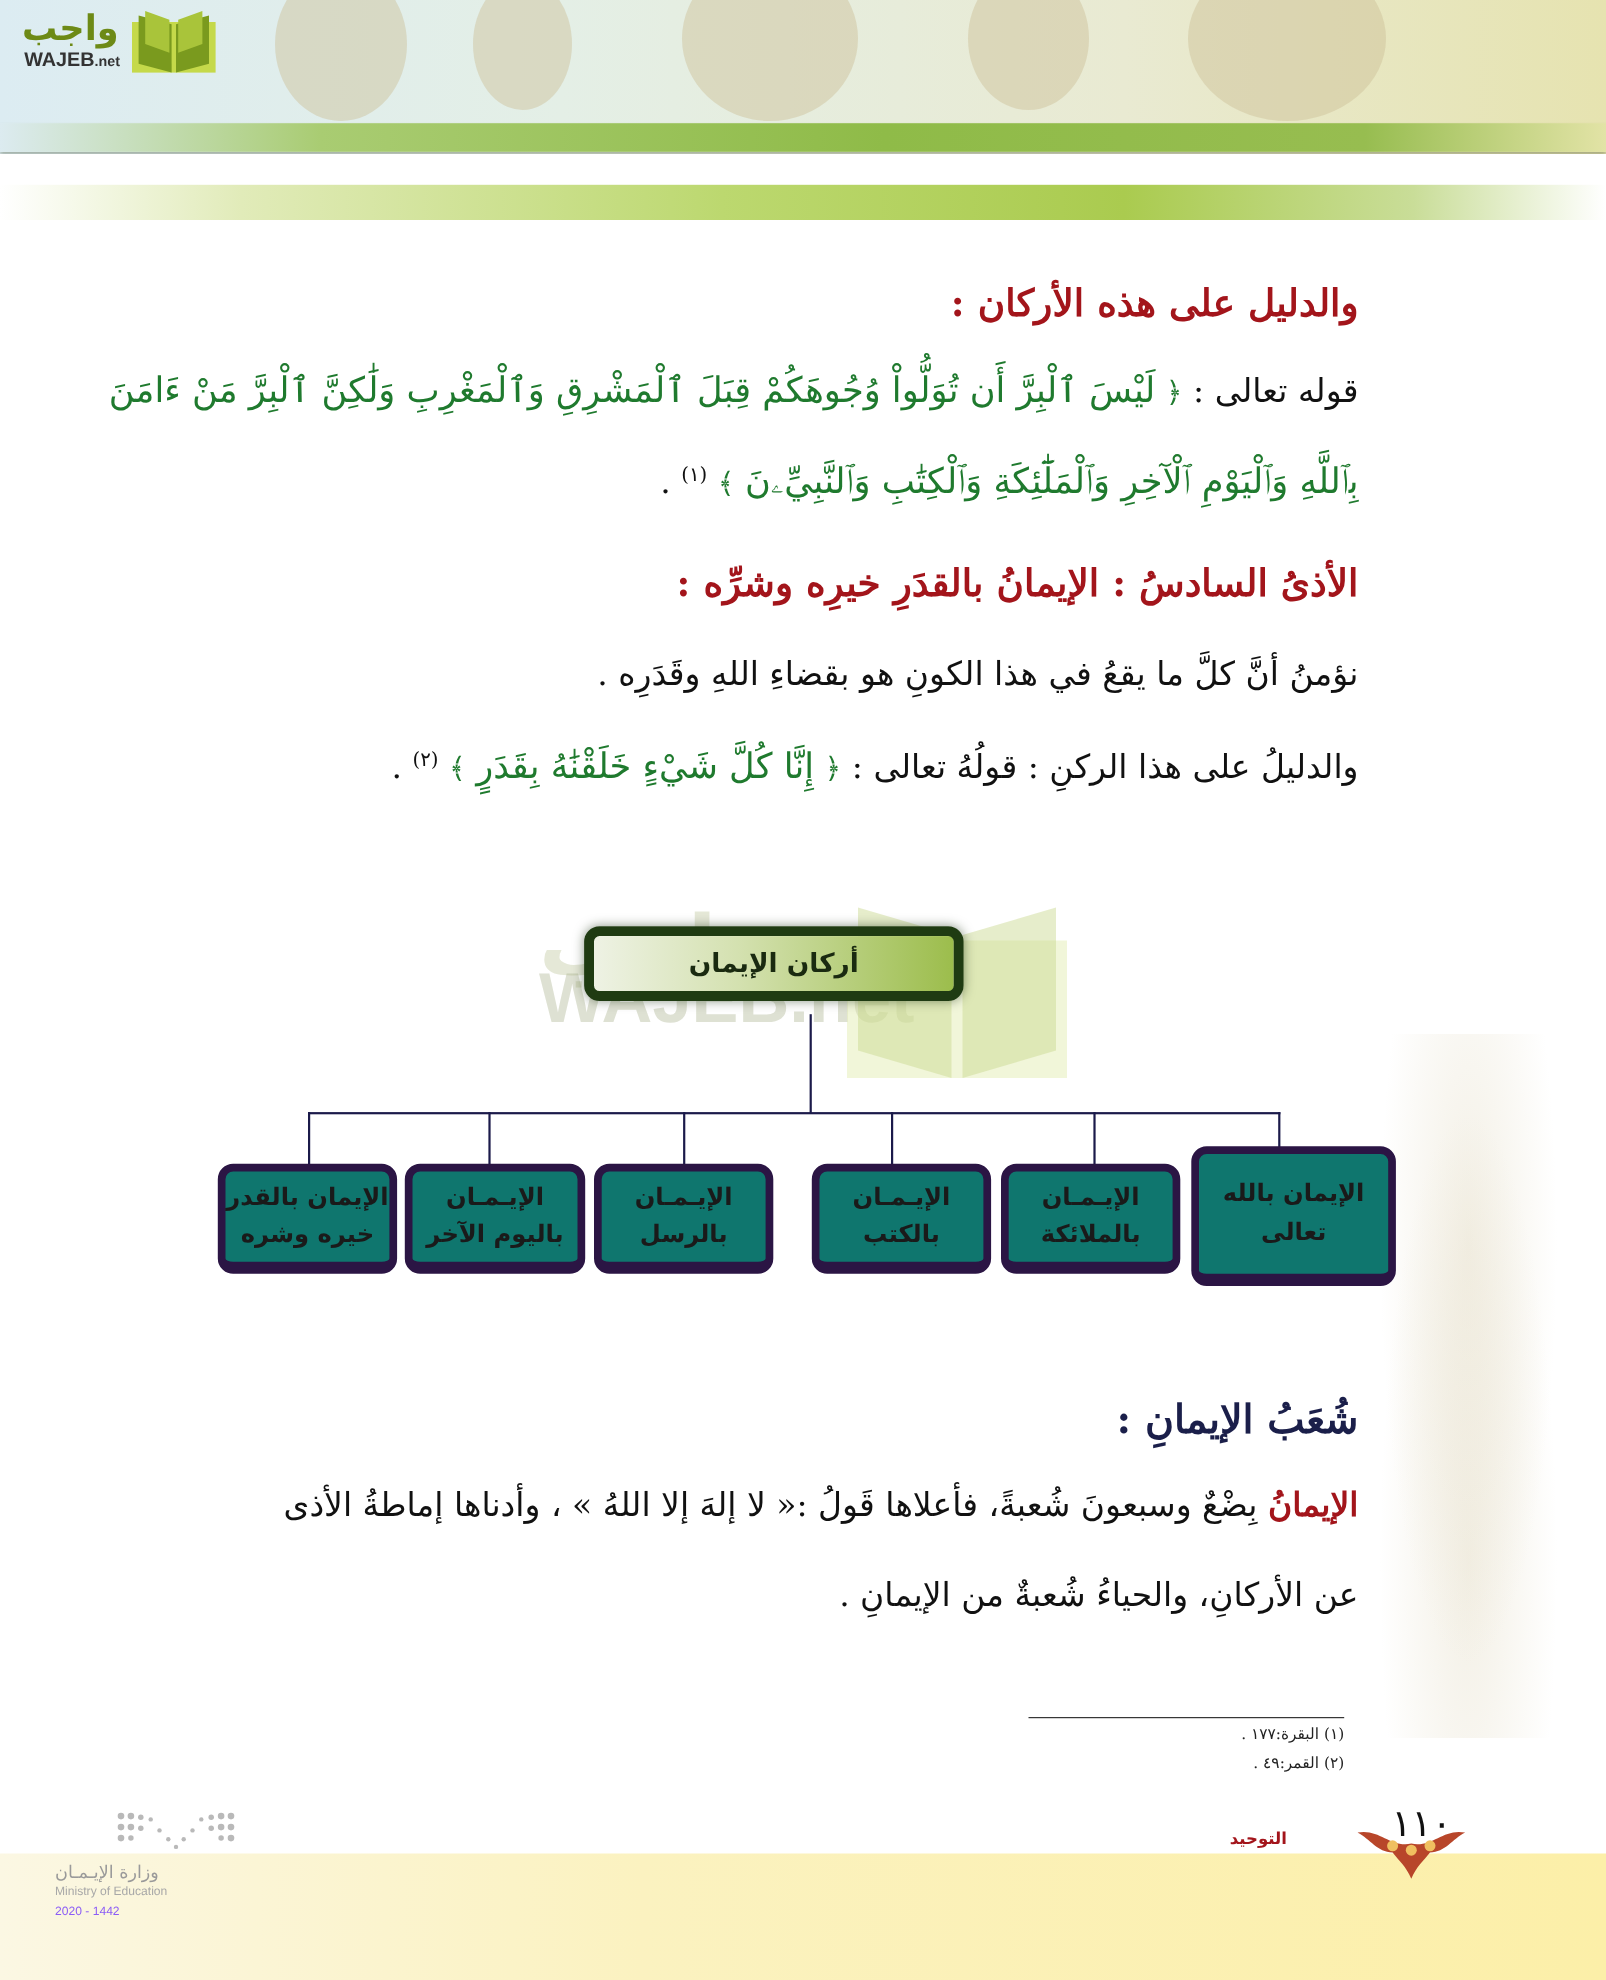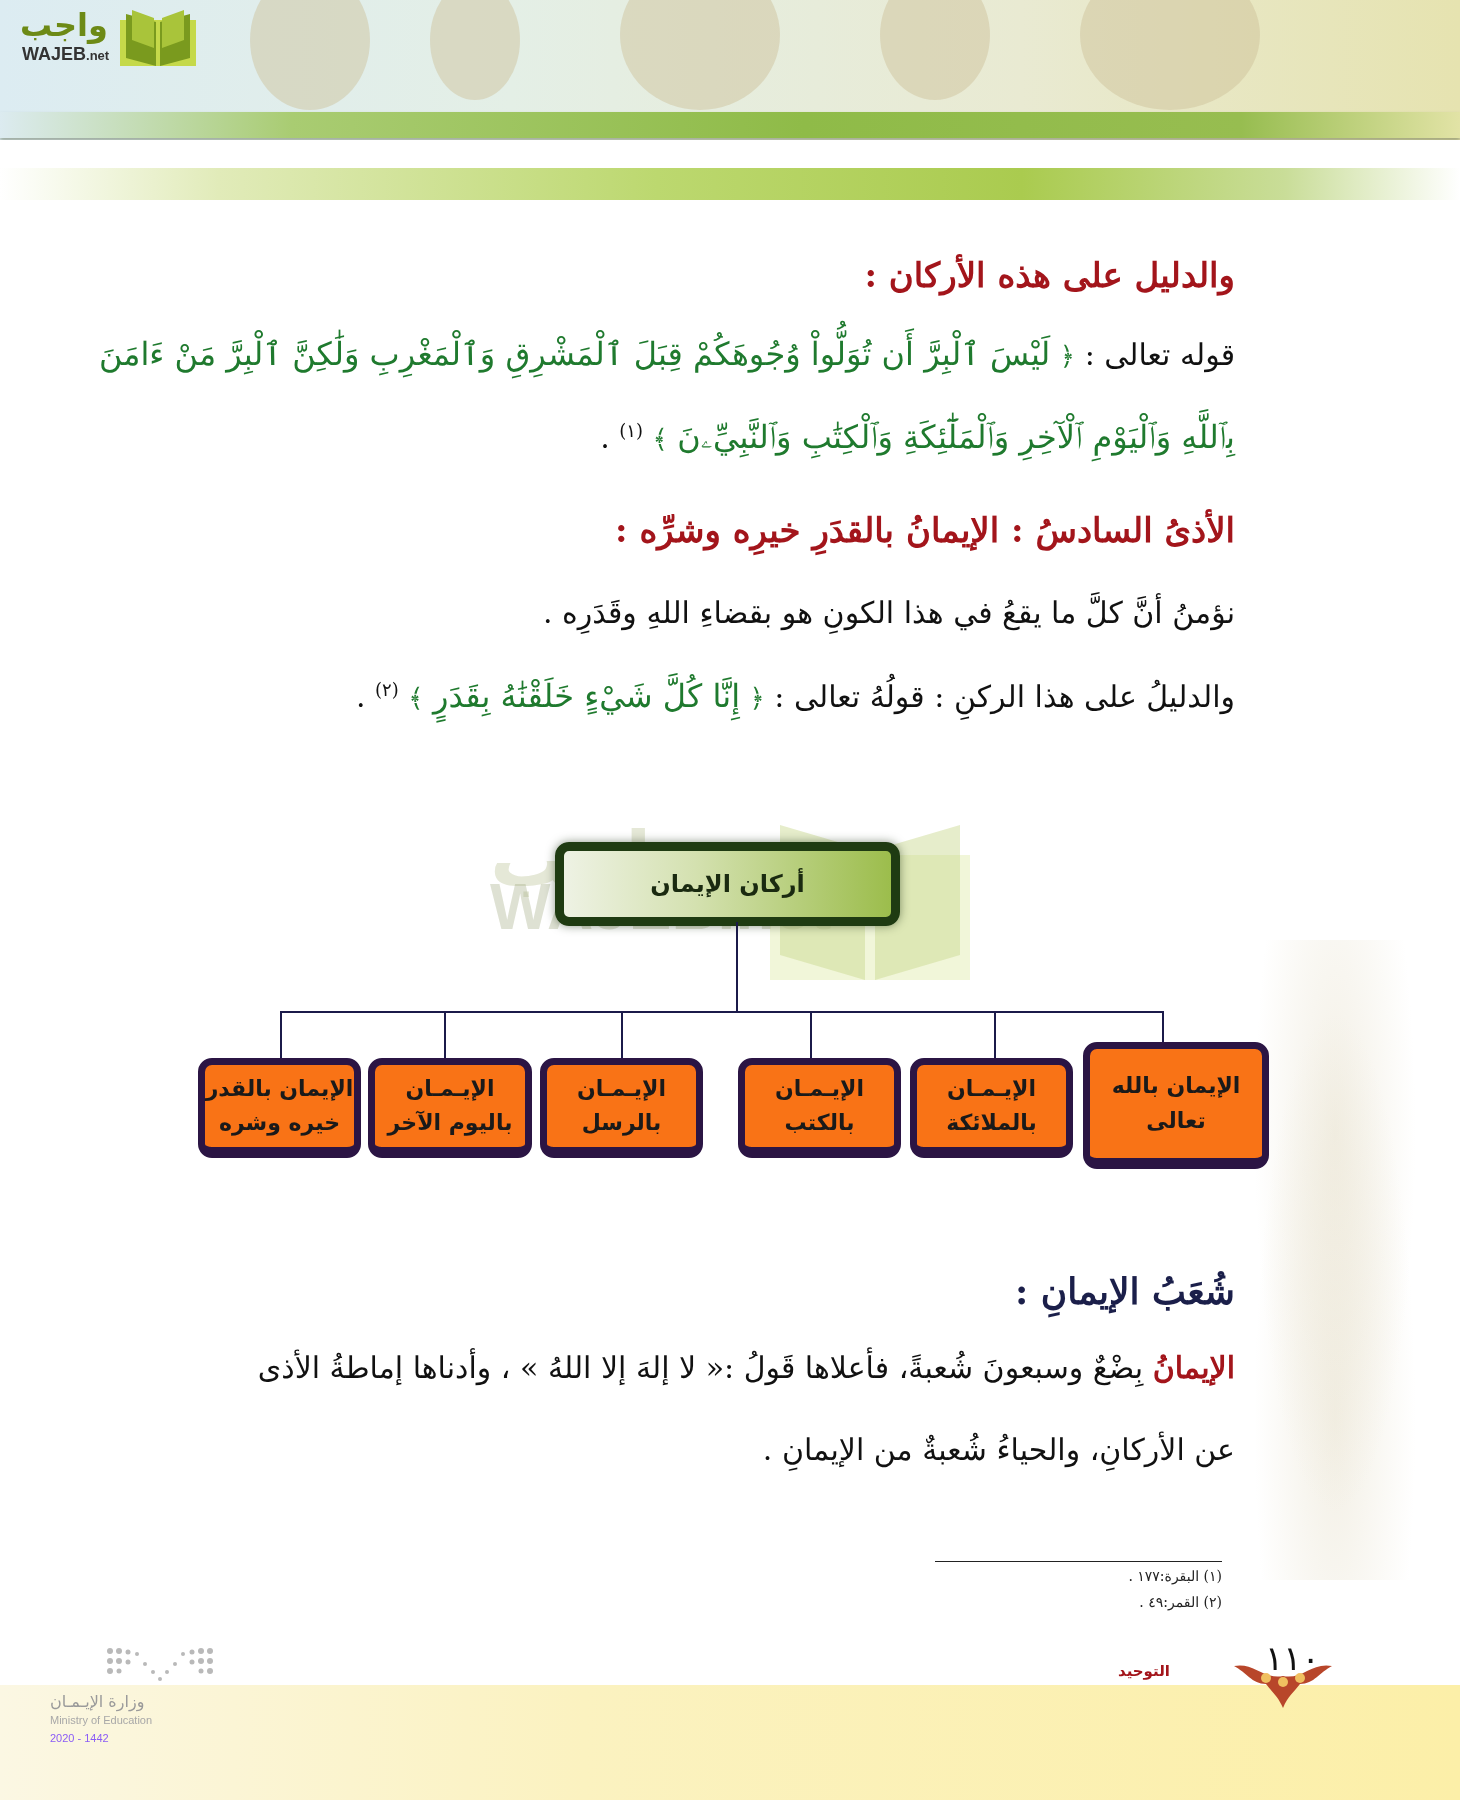--- a/index.html
+++ b/index.html
@@ -26,29 +26,29 @@
   .rtl { direction: rtl; text-align: left; position: absolute; right: 225px; font-family: "DejaVu Serif", serif; }
   .h-red { color: #a3151b; font-weight: bold; font-size: 34px; }
   .h-navy { color: #1b1f4a; font-weight: bold; font-size: 36px; }
   .body { color: #111; font-size: 30px; }
   .quran { color: #1f7a2e; font-size: 32px; }
   .orn-br { color: #1f7a2e; font-size: 26px; }
   .sup { font-size: 18px; vertical-align: super; color: #111; }
   .red-w { color: #a3151b; font-weight: bold; }
 
   
-  .root { position: absolute; left: 555px; top: 842px; width: 345px; height: 84px;
+  .root { position: absolute; left: 531px; top: 842px; width: 345px; height: 68px;
     border: 9px solid #1f3b12; border-radius: 14px;
     background: linear-gradient(90deg, #eef2e4 0%, #d4e1b0 40%, #9cbd4c 100%);
     box-shadow: 0 0 10px rgba(30,50,20,0.5);
     display: flex; align-items: center; justify-content: center; }
   .root span { font-size: 24px; font-weight: bold; color: #1a2a10; direction: rtl; }
   .vl { position: absolute; width: 2px; background: #1b1a4a; }
   .hl { position: absolute; height: 2px; background: #1b1a4a; }
-  .child { position: absolute; border: 7px solid #2b1544; border-bottom-width: 11px; border-radius: 14px; background: #f97316;
+  .child { position: absolute; border: 7px solid #2b1544; border-bottom-width: 11px; border-radius: 14px; background: #0f766e;
     display: flex; flex-direction: column; align-items: center; justify-content: center; direction: rtl; }
   .child span { font-size: 22px; font-weight: bold; color: #1a1a1a; line-height: 1.55; white-space: nowrap; }
 
   .watermark { position: absolute; left: 490px; top: 870px; font-size: 64px; font-weight: bold; color: rgba(160,170,130,0.35); font-family: "Liberation Sans", sans-serif; }
   .watermark-ar { position: absolute; left: 490px; top: 815px; font-size: 76px; font-weight: bold; color: rgba(180,190,140,0.35); }
   .wm-book { position: absolute; left: 760px; top: 815px; width: 220px; height: 170px; }
 
   .side-orn { position: absolute; left: 1240px; top: 940px; width: 190px; height: 640px;
     background: radial-gradient(ellipse at 50% 30%, rgba(220,210,180,0.35), rgba(255,255,255,0) 60%),
                 radial-gradient(ellipse at 50% 75%, rgba(220,210,180,0.35), rgba(255,255,255,0) 60%); }

